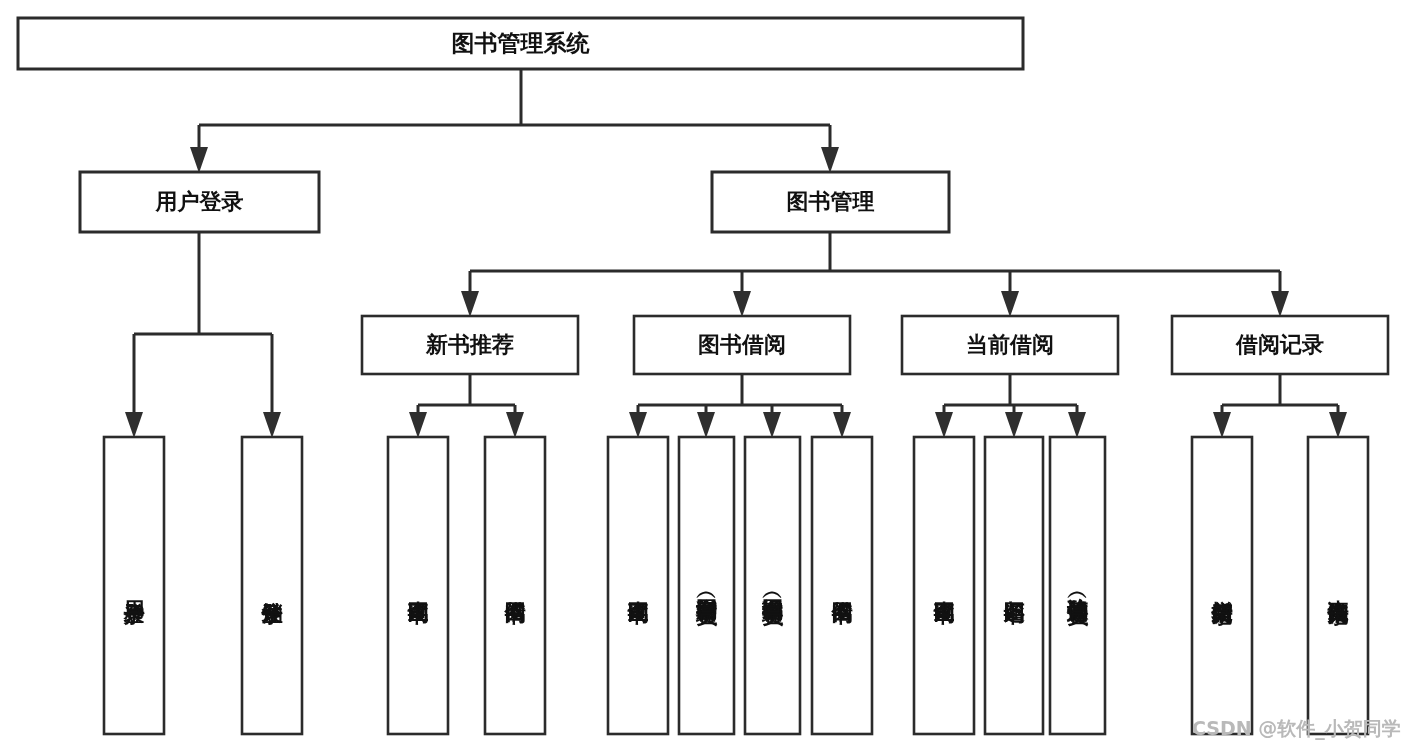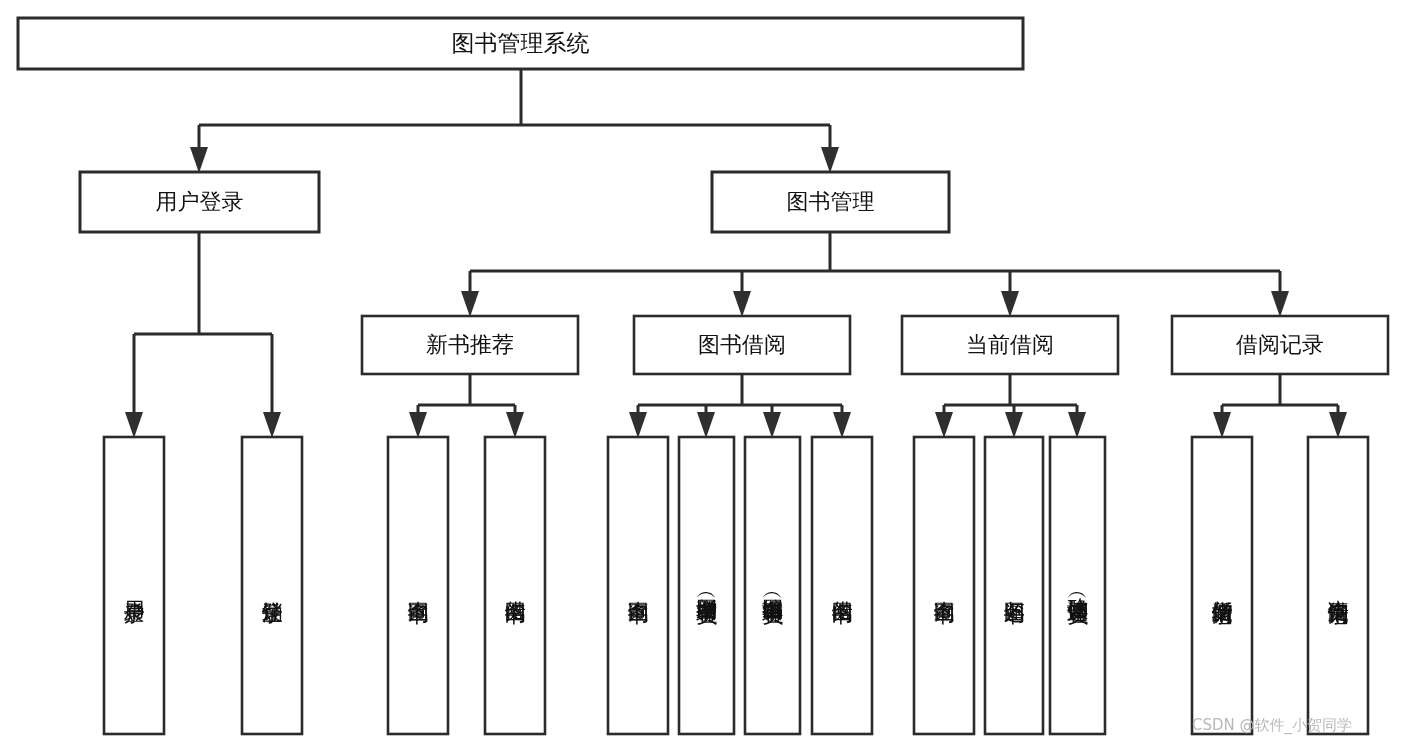--- a/index.html
+++ b/index.html
@@ -10,20 +10,21 @@
   }
   body {
     font-family: "Liberation Sans", "DejaVu Sans", sans-serif;
   }
   #diagram-root {
     position: relative;
     width: 1405px;
     height: 747px;
     background: #ffffff;
     overflow: hidden;
+    font-weight: bold;
   }
   svg.diagram-canvas {
     position: absolute;
     top: 0;
     left: 0;
     width: 1405px;
     height: 747px;
     display: block;
   }
   .node-box {
@@ -73,21 +74,21 @@
     white-space: nowrap;
     display: flex;
     align-items: center;
     justify-content: center;
     pointer-events: none;
     user-select: none;
   }
   .watermark {
     position: absolute;
     font-family: "DejaVu Sans", "Liberation Sans", sans-serif;
-    font-size: 15px;
+    font-size: 19px;
     color: #b9b9b9;
     white-space: nowrap;
     user-select: none;
   }
 </style>
 </head>
 <body>
 
 <div id="diagram-root">
 

